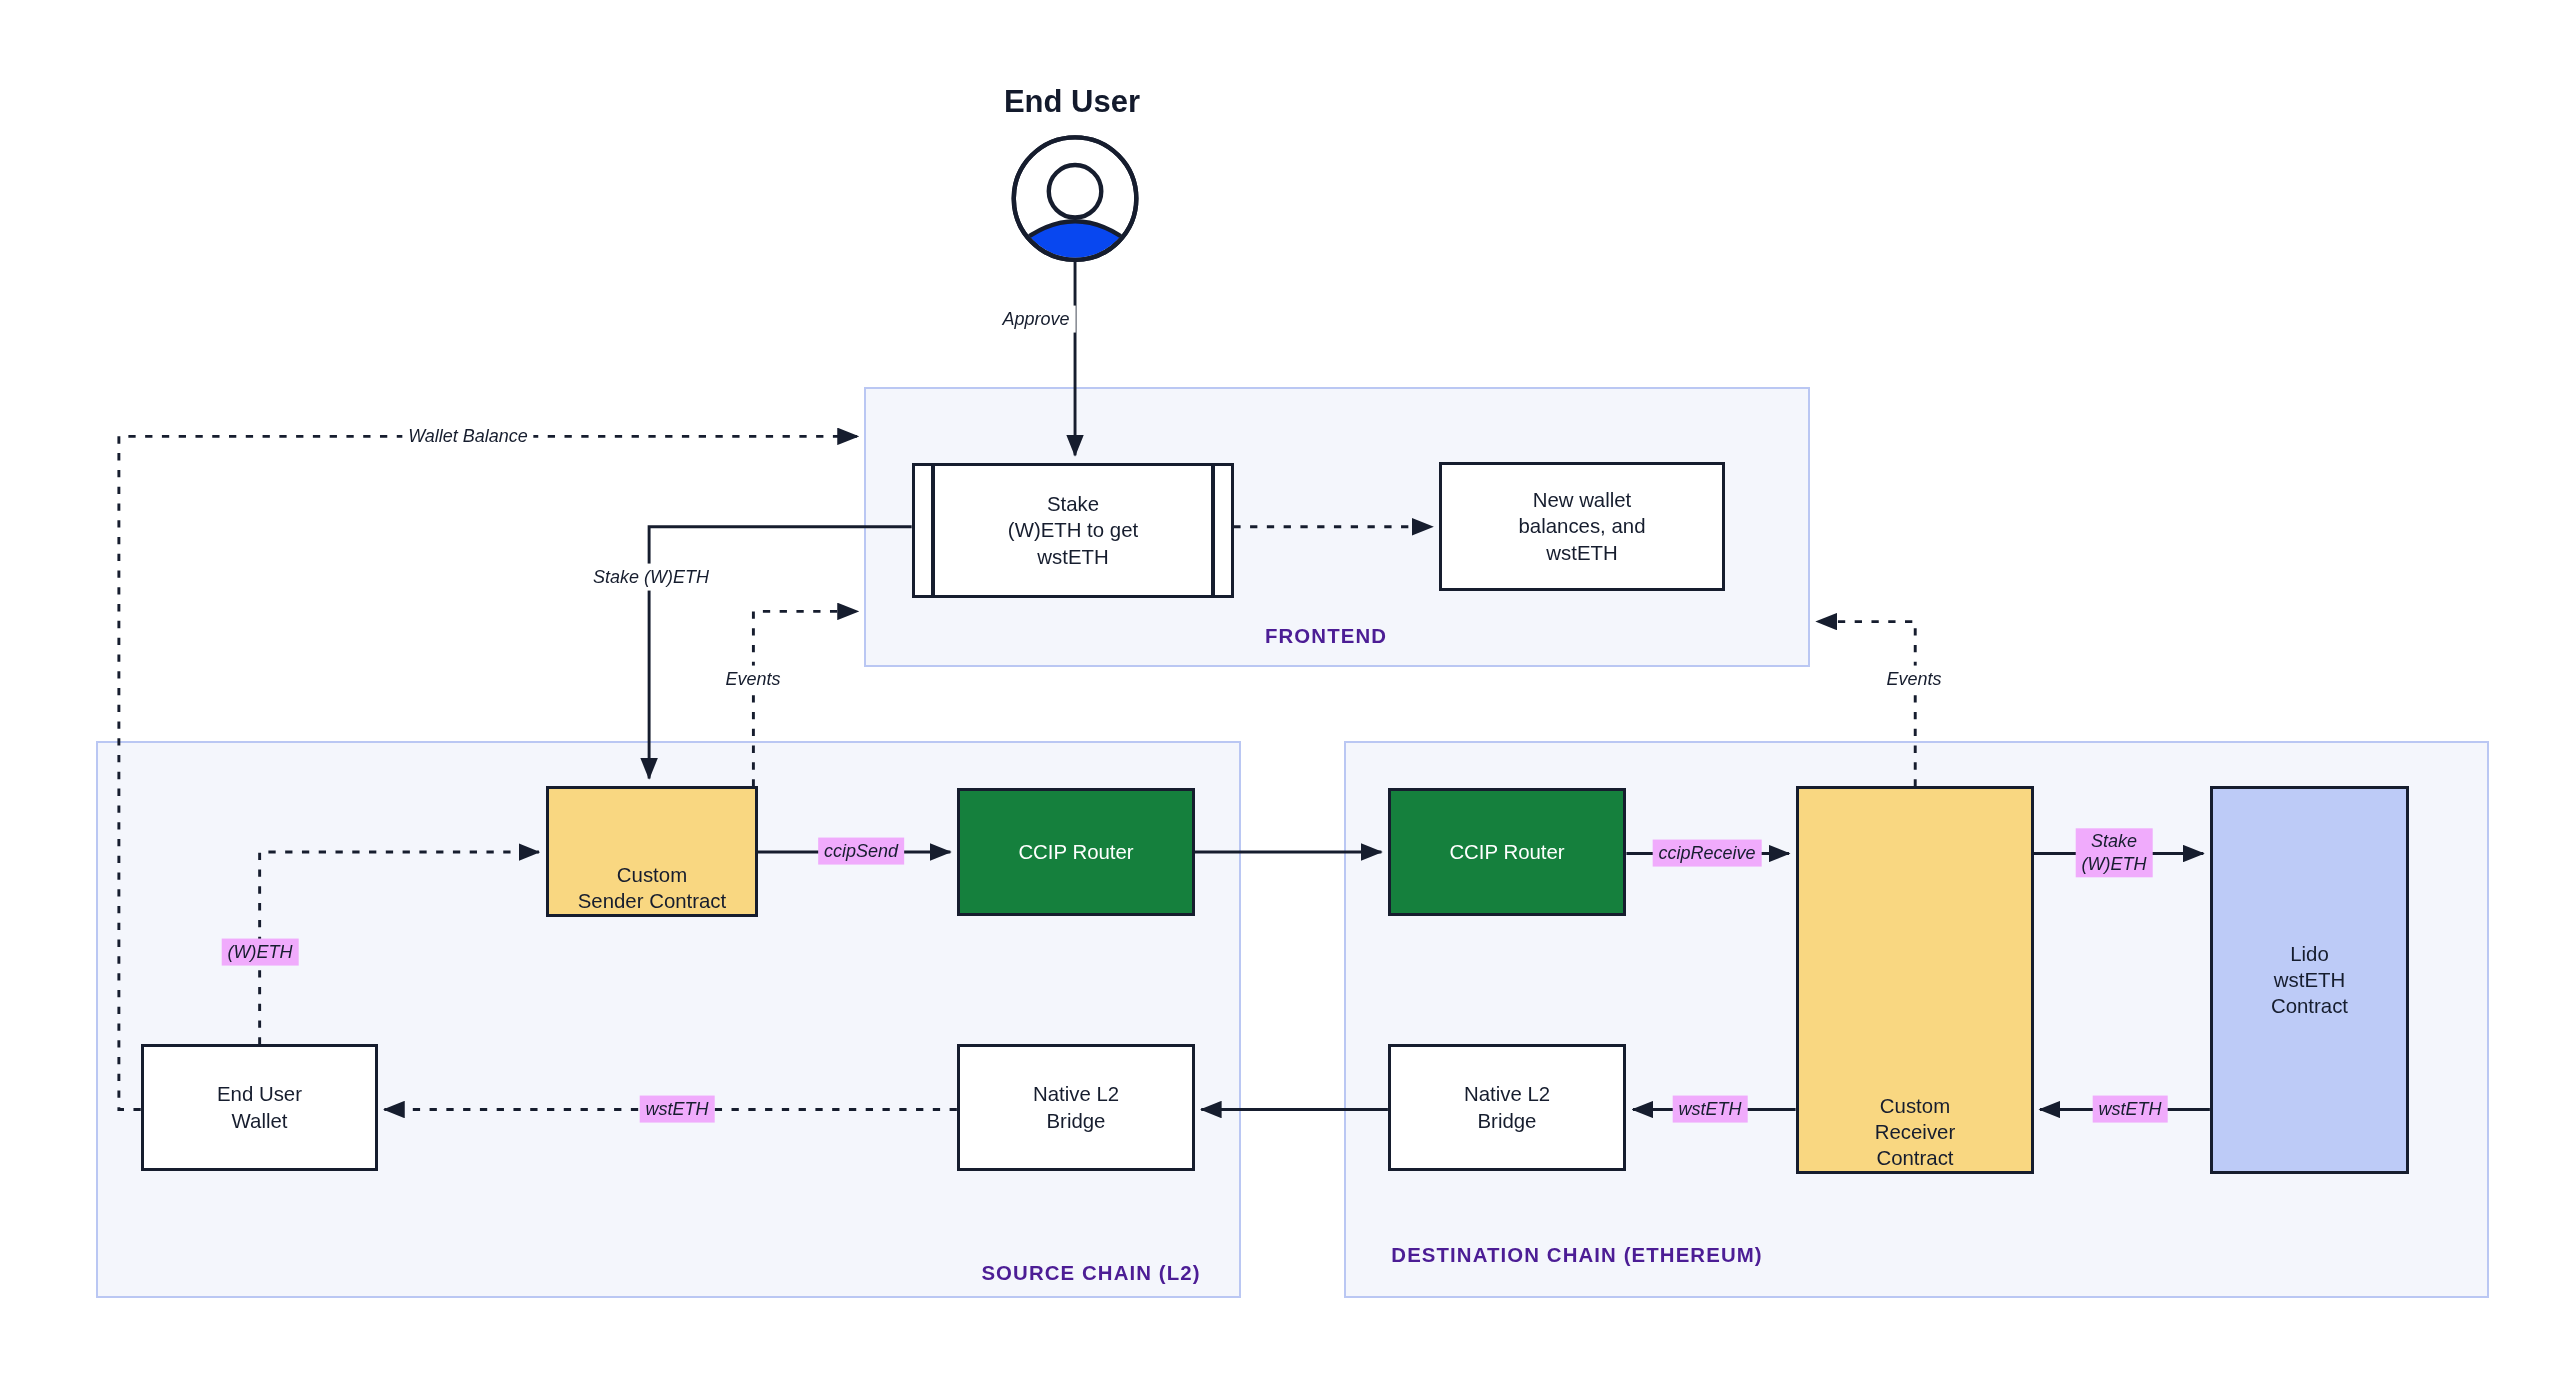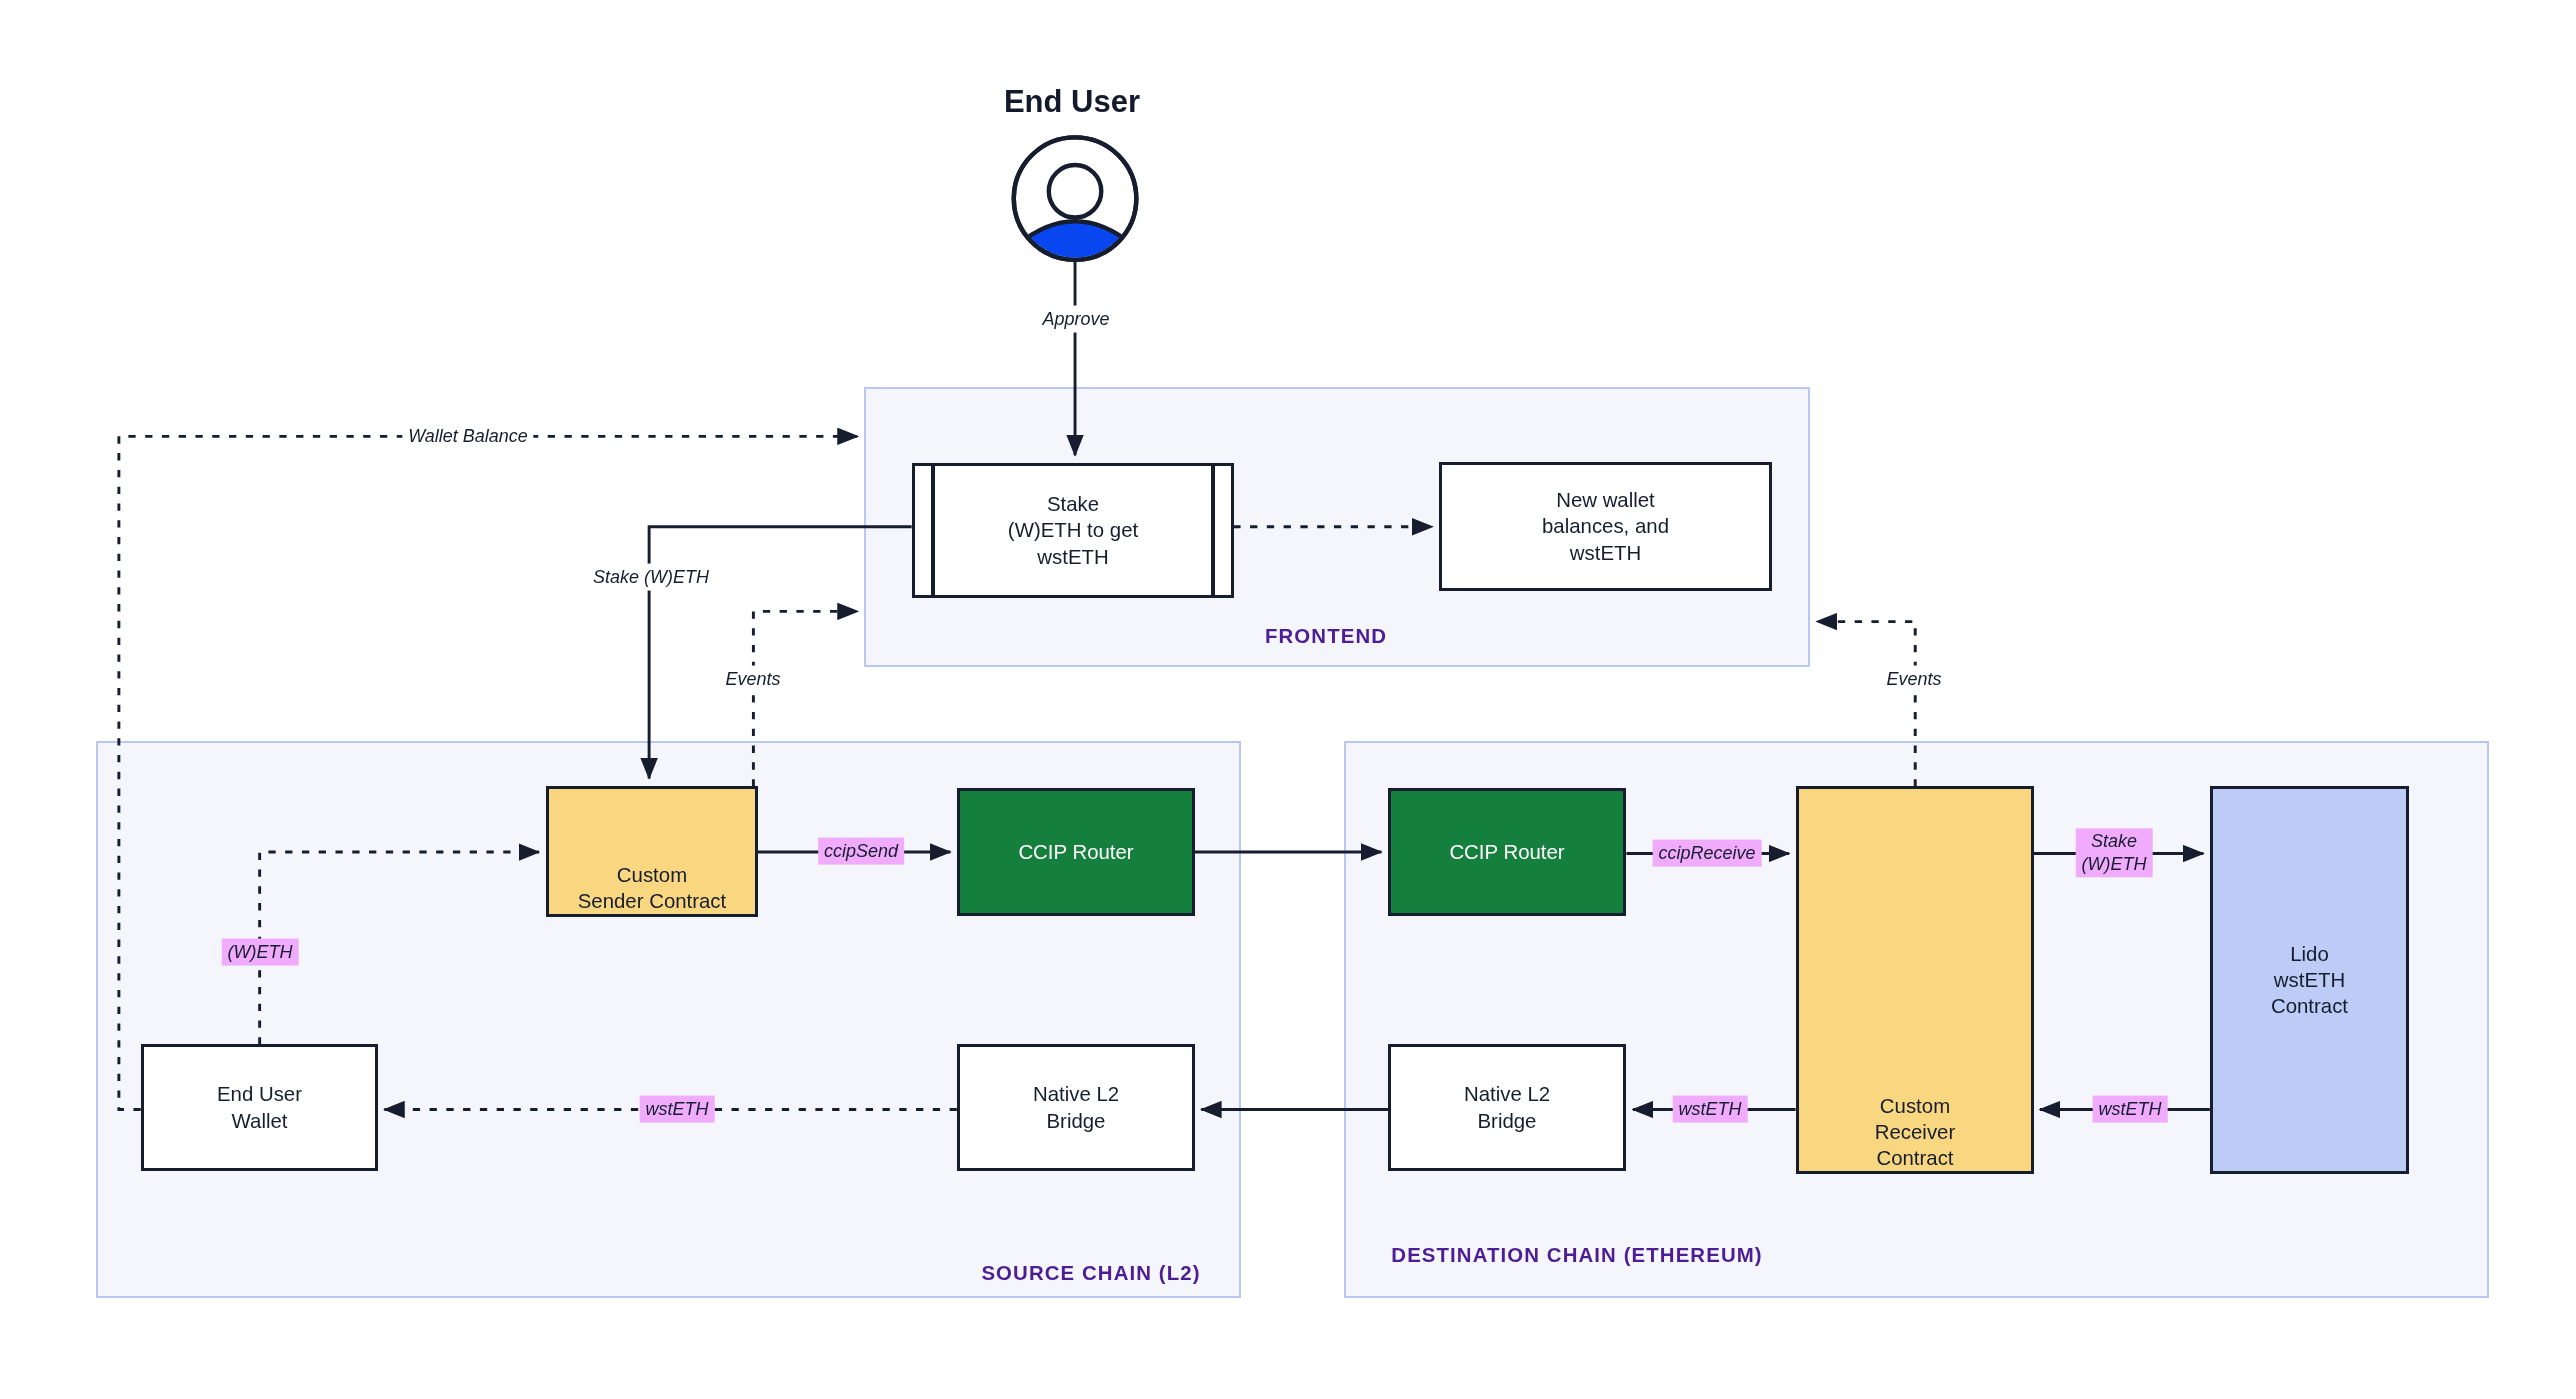--- a/index.html
+++ b/index.html
@@ -111,21 +111,21 @@
   </svg>
 
   <div class="node" style="left:912px;top:463px;width:322px;height:135px;">
     <div class="sub-line left"></div>
     <div class="sub-line right"></div>
     <span>Stake
 (W)ETH to get
 wstETH</span>
   </div>
 
-  <div class="node" style="left:1439px;top:462px;width:333px;height:129px;">
+  <div class="node" style="left:1439px;top:462px;width:286px;height:129px;">
     <span>New wallet
 balances, and
 wstETH</span>
   </div>
 
   <div class="node yellow" style="left:546px;top:786px;width:212px;height:131px;">
     <span>Custom
 Sender Contract</span>
   </div>
 
@@ -159,21 +159,21 @@
 Bridge</span>
   </div>
 
   <div class="node" style="left:1388px;top:1044px;width:238px;height:127px;">
     <span>Native L2
 Bridge</span>
   </div>
 
   <div class="actor-title" style="left:1072px;top:102px;">End User</div>
 
-  <div class="edge-label" style="left:1076px;top:319px;font-style:italic;">Approve</div>
+  <div class="edge-label" style="left:1036px;top:319px;font-style:italic;">Approve</div>
   <div class="edge-label" style="left:468px;top:436px;">Wallet Balance</div>
   <div class="edge-label" style="left:651px;top:577px;">Stake (W)ETH</div>
   <div class="edge-label" style="left:753px;top:679px;">Events</div>
   <div class="edge-label" style="left:1914px;top:679px;">Events</div>
   <div class="edge-label incontainer" style="left:861px;top:851px;">ccipSend</div>
   <div class="edge-label incontainer" style="left:1707px;top:853px;">ccipReceive</div>
   <div class="edge-label incontainer" style="left:2114px;top:853px;">Stake
 (W)ETH</div>
   <div class="edge-label incontainer" style="left:2130px;top:1109px;">wstETH</div>
   <div class="edge-label incontainer" style="left:1710px;top:1109px;">wstETH</div>

